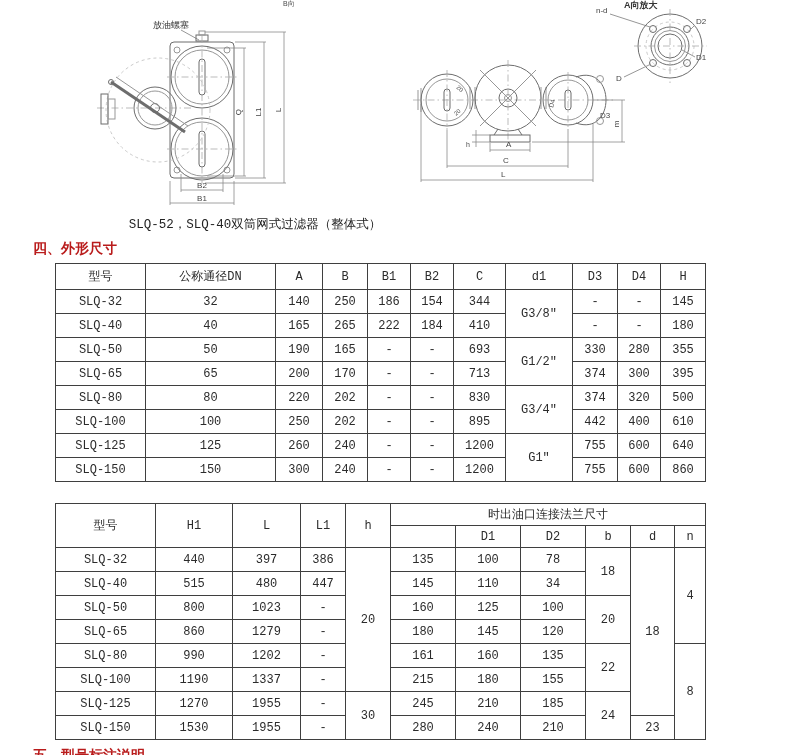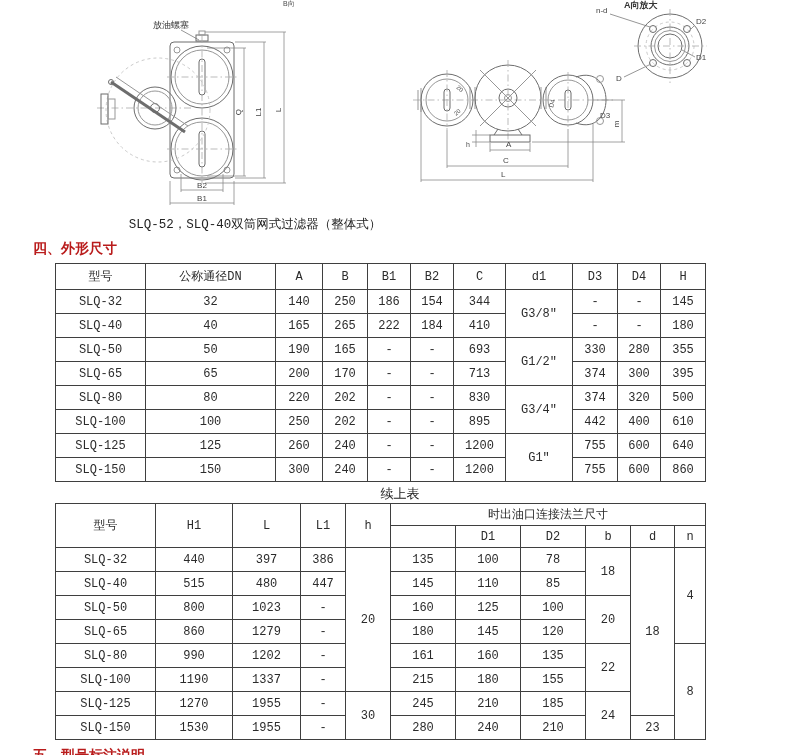--- a/index.html
+++ b/index.html
@@ -301,21 +301,20 @@
           <td>-</td>
           <td>-</td>
           <td>1200</td>
           <td>755</td>
           <td>600</td>
           <td>860</td>
         </tr>
       </tbody>
   </table>
 
-  <div class="abs cont" style="left:300px;top:485px;width:200px">续上表</div>
 
   <table id="table2" class="abs" style="left:55px;top:503px;width:650px">
     <colgroup>
       <col style="width:100px">
         <col style="width:77px">
         <col style="width:68px">
         <col style="width:45px">
       <col style="width:45px">
         <col style="width:65px">
         <col style="width:65px">
@@ -356,21 +355,21 @@
           <td rowspan="7">18</td>
           <td rowspan="4">4</td>
         </tr>
         <tr>
           <td>SLQ-40</td>
           <td>515</td>
           <td>480</td>
           <td>447</td>
           <td>145</td>
           <td>110</td>
-          <td>85</td>
+          <td>34</td>
         </tr>
         <tr>
           <td>SLQ-50</td>
           <td>800</td>
           <td>1023</td>
           <td>-</td>
           <td>160</td>
           <td>125</td>
           <td>100</td>
           <td rowspan="2">20</td>

